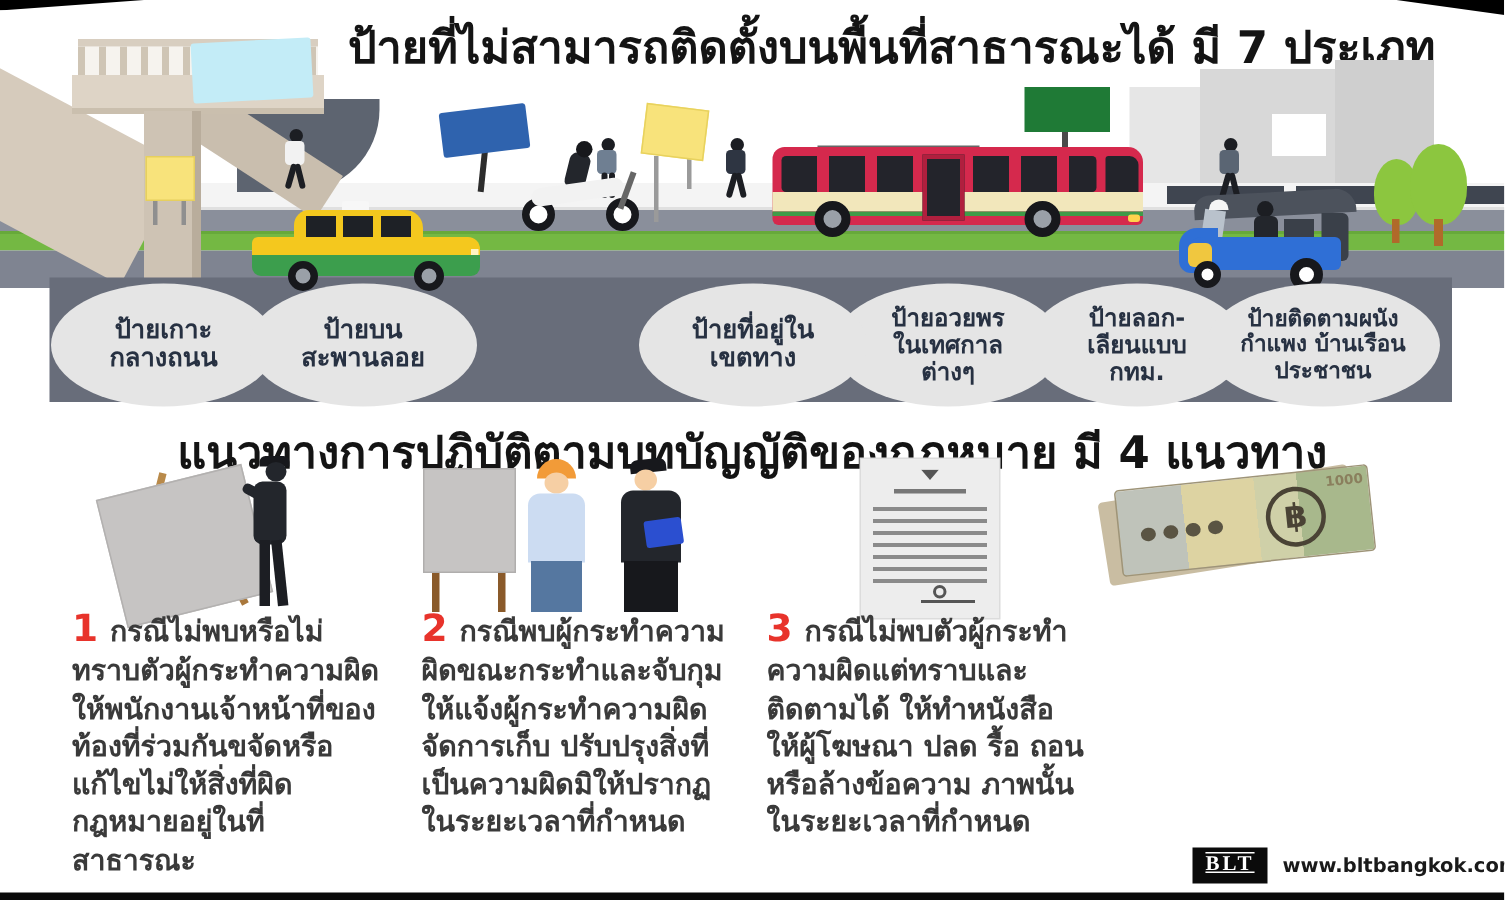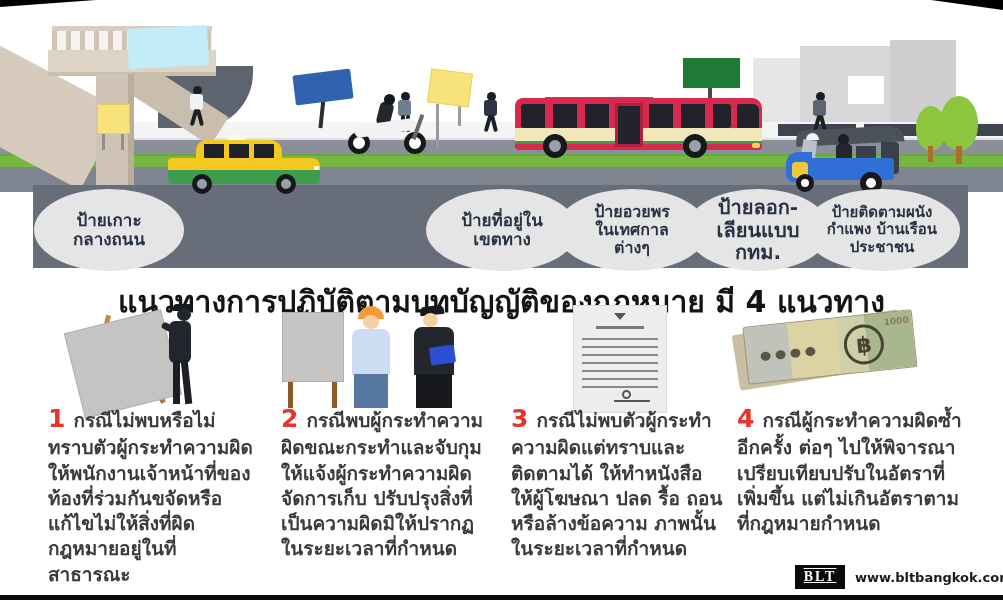--- a/index.html
+++ b/index.html
@@ -56,20 +56,21 @@
 </style>
 </head>
 <body>
 
 <div class="page">
 
   <div class="abs" style="left:0;top:0;width:96px;height:7px;background:#000;clip-path:polygon(0 0,100% 0,0 100%);z-index:20;"></div>
   <div class="abs" style="right:0;top:0;width:72px;height:10px;background:#000;clip-path:polygon(0 0,100% 0,100% 100%);z-index:20;"></div>
   <div class="abs" style="left:0;bottom:0;width:100%;height:5px;background:#0a0a0a;z-index:20;"></div>
 
+  <div class="title1">ป้ายที่ไม่สามารถติดตั้งบนพื้นที่สาธารณะได้ มี 7 ประเภท</div>
 
   <div class="scene-el" style="left:753px;top:58px;width:48px;height:64px;background:#e6e6e6;"></div>
   <div class="scene-el" style="left:800px;top:46px;width:92px;height:76px;background:#d8d8d8;"></div>
   <div class="scene-el" style="left:848px;top:76px;width:36px;height:28px;background:#fff;"></div>
   <div class="scene-el" style="left:890px;top:40px;width:66px;height:82px;background:#cfcfcf;"></div>
 
   <div class="scene-el" style="left:0;top:122px;width:1003px;height:18px;background:#f4f4f4;"></div>
   <div class="scene-el" style="left:0;top:124px;width:78px;height:12px;background:#3f4550;"></div>
   <div class="scene-el" style="left:700px;top:124px;width:40px;height:12px;background:#3f4550;"></div>
   <div class="scene-el" style="left:778px;top:124px;width:78px;height:12px;background:#3f4550;"></div>
@@ -177,26 +178,28 @@
     <div style="position:absolute;left:95px;top:14px;width:18px;height:32px;background:#3a4049;border-radius:0 4px 4px 0;"></div>
     <div style="position:absolute;left:0;top:24px;width:26px;height:30px;background:#2f6fd6;border-radius:12px 0 0 8px;"></div>
     <div style="position:absolute;left:4px;top:30px;width:104px;height:22px;background:#2f6fd6;border-radius:12px 4px 4px 10px;"></div>
     <div style="position:absolute;left:6px;top:34px;width:16px;height:16px;background:#f0c73f;border-radius:4px;"></div>
     <div class="wheel" style="left:10px;top:46px;width:18px;height:18px;border-width:5px;background:#fff;"></div>
     <div class="wheel" style="left:74px;top:44px;width:22px;height:22px;border-width:6px;background:#fff;"></div>
   </div>
 
   <div class="bubble" style="left:34px;width:150px;font-size:17px;"><span>ป้ายเกาะ
 กลางถนน</span></div>
+  <div class="bubble" style="left:166px;width:152px;font-size:17px;"><span>ป้ายบน
+สะพานลอย</span></div>
   <div class="bubble" style="left:556px;width:152px;font-size:16px;"><span>ป้ายอวยพร
 ในเทศกาล
 ต่างๆ</span></div>
   <div class="bubble" style="left:426px;width:152px;font-size:17px;"><span>ป้ายที่อยู่ใน
 เขตทาง</span></div>
-  <div class="bubble" style="left:686px;width:144px;font-size:20px;"><span>ป้ายลอก-
+  <div class="bubble" style="left:686px;width:144px;font-size:16px;"><span>ป้ายลอก-
 เลียนแบบ
 กทม.</span></div>
   <div class="bubble" style="left:804px;width:156px;font-size:15px;"><span>ป้ายติดตามผนัง
 กำแพง บ้านเรือน
 ประชาชน</span></div>
 
   <div class="title2">แนวทางการปฏิบัติตามบทบัญญัติของกฎหมาย มี 4 แนวทาง</div>
 
   <div class="scene-el" style="left:65px;top:308px;width:150px;height:100px;">
     <div style="position:absolute;left:30px;top:6px;width:5px;height:92px;background:#b98a4a;transform:rotate(14deg);"></div>
@@ -251,22 +254,19 @@
 
   <div class="guide-text" style="left:48px;width:210px;">
     <span class="gnum">1</span><span>กรณีไม่พบหรือไม่ทราบตัวผู้กระทำความผิด ให้พนักงานเจ้าหน้าที่ของท้องที่ร่วมกันขจัดหรือแก้ไขไม่ให้สิ่งที่ผิดกฎหมายอยู่ในที่สาธารณะ</span>
   </div>
   <div class="guide-text" style="left:281px;width:212px;">
     <span class="gnum">2</span><span>กรณีพบผู้กระทำความผิดขณะกระทำและจับกุม ให้แจ้งผู้กระทำความผิดจัดการเก็บ ปรับปรุงสิ่งที่เป็นความผิดมิให้ปรากฏในระยะเวลาที่กำหนด</span>
   </div>
   <div class="guide-text" style="left:511px;width:212px;">
     <span class="gnum">3</span><span>กรณีไม่พบตัวผู้กระทำความผิดแต่ทราบและติดตามได้ ให้ทำหนังสือให้ผู้โฆษณา ปลด รื้อ ถอน หรือล้างข้อความ ภาพนั้นในระยะเวลาที่กำหนด</span>
   </div>
-  <div class="guide-text" style="left:737px;width:228px;">
-    <span class="gnum">4</span><span>กรณีผู้กระทำความผิดซ้ำอีกครั้ง ต่อๆ ไปให้พิจารณาเปรียบเทียบปรับในอัตราที่เพิ่มขึ้น แต่ไม่เกินอัตราตามที่กฎหมายกำหนด</span>
-  </div>
 
   <div class="logo-box">
       <span>BLT</span>
     </div>
   <div class="site">www.bltbangkok.com</div>
 
 </div>
 
 </body></html>

